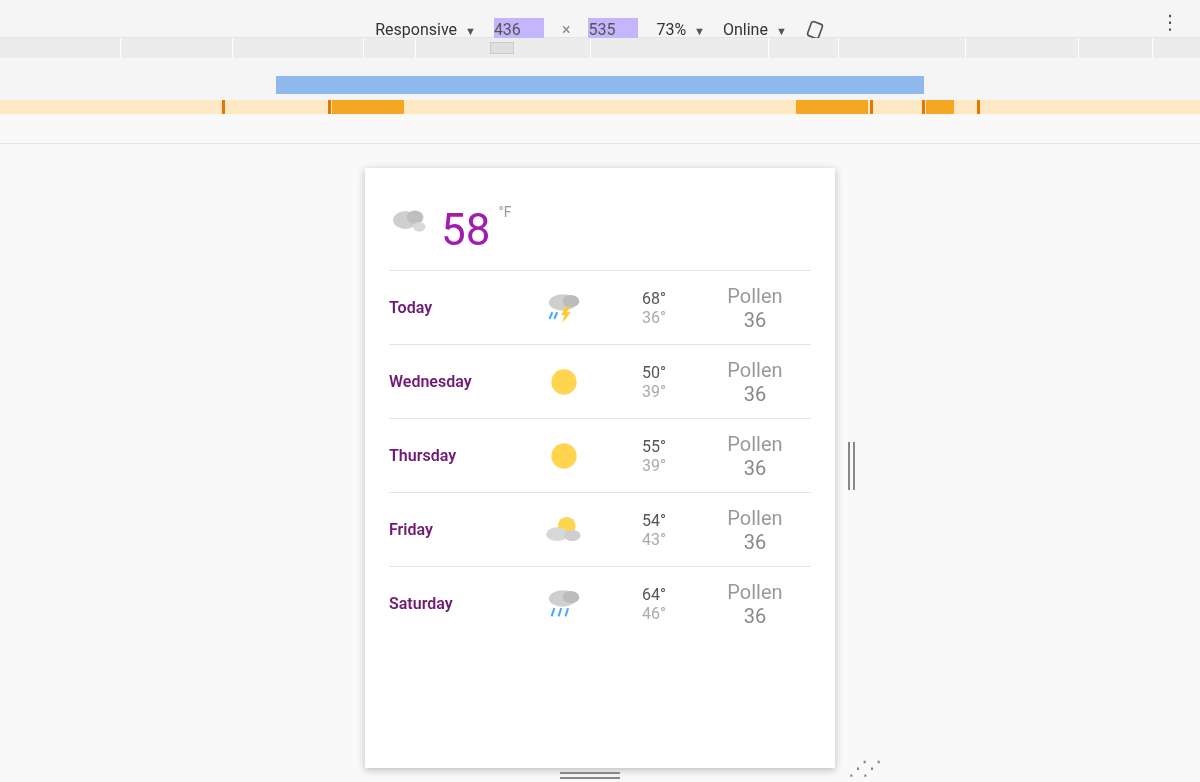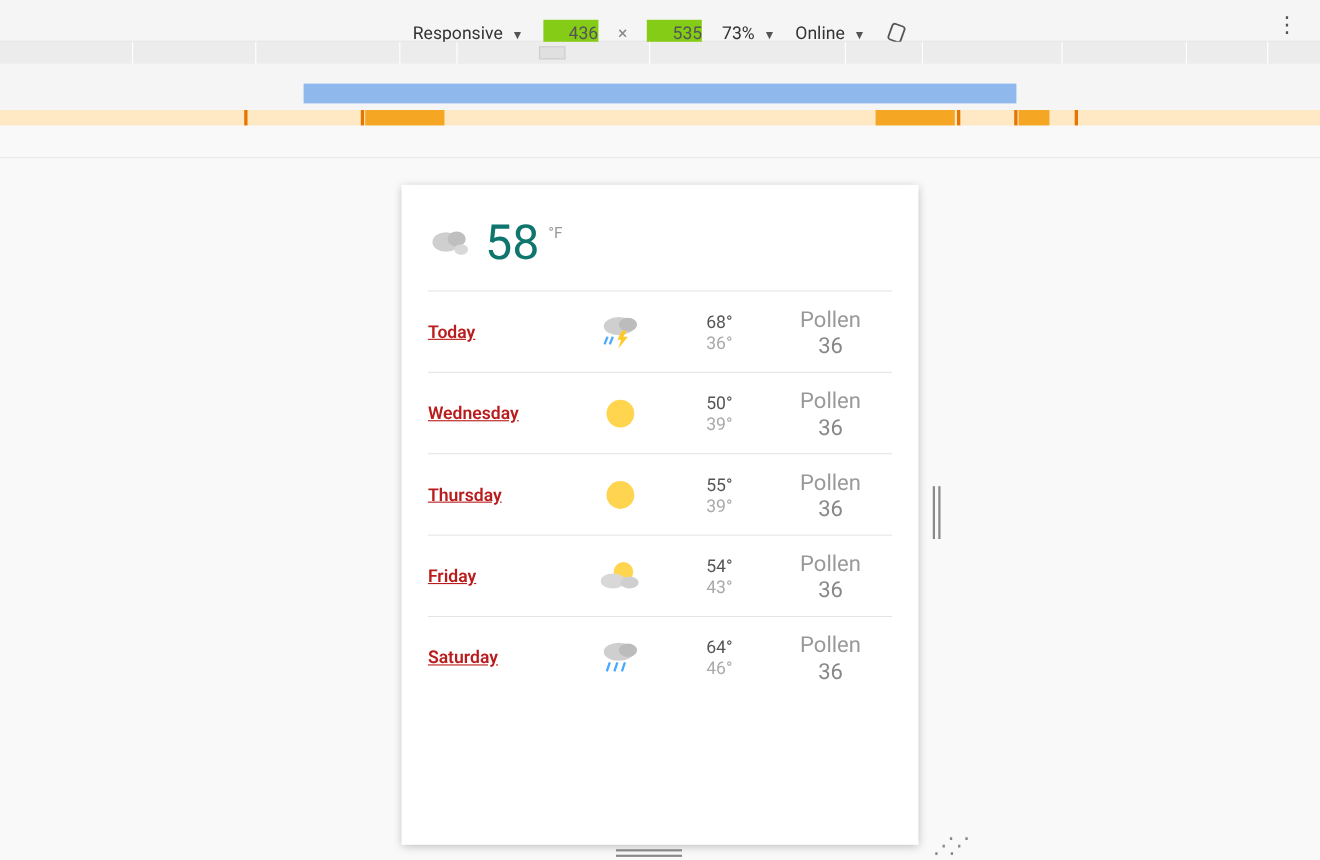--- a/index.html
+++ b/index.html
@@ -30,22 +30,22 @@
     align-items: center;
     gap: 18px;
     margin-top: 22px;
   }
   .device-toolbar .dim-x { color: #888; }
   .device-toolbar .dropdown-arrow { font-size: 11px; margin-left: 4px; color: #555; }
   .device-toolbar input {
     width: 50px;
     height: 24px;
     border: none;
-    background: #84cc16;
-    text-align: right;
+    background: #c4b5fd;
+    text-align: left;
     font-size: 16px;
     color: #555;
     outline: none;
   }
   .rotate-icon { width:20px; height:20px; display:inline-block; color:#555;}
   .kebab { position:absolute; right:20px; top:10px; color:#555; font-size:20px; cursor:pointer;}
 
   
   .ruler {
     width: 100%;
@@ -144,43 +144,43 @@
     gap: 30px;
   }
   .current-left {
     display:flex;
     align-items:flex-start;
     gap:8px;
   }
   .temp-now {
     font-size: 44px;
     font-weight:400;
-    color:#0f766e;
+    color:#a21caf;
     line-height:1;
+    margin-top:10px;
   }
   .temp-unit { font-size:14px; color:#999; margin-top:6px;}
   .details { font-size:15px; color:#888; line-height:1.45;}
   .details .label { color:#999;}
   .details .val { color:#777;}
 
   .forecast {
     margin-top:18px;
   }
   .day-row {
     display:flex;
     align-items:center;
     height:74px;
     border-top:1px solid #e5e5e5;
   }
   .day-row .day {
     width: 130px;
     font-size:16px;
     font-weight:600;
-    color:#b91c1c;
-    text-decoration:underline;
+    color:#701a75;
   }
   .day-row .icon-cell {
     width: 90px;
     display:flex;
     justify-content:center;
   }
   .day-row .temps {
     width: 90px;
     text-align:center;
     font-size:16px;

